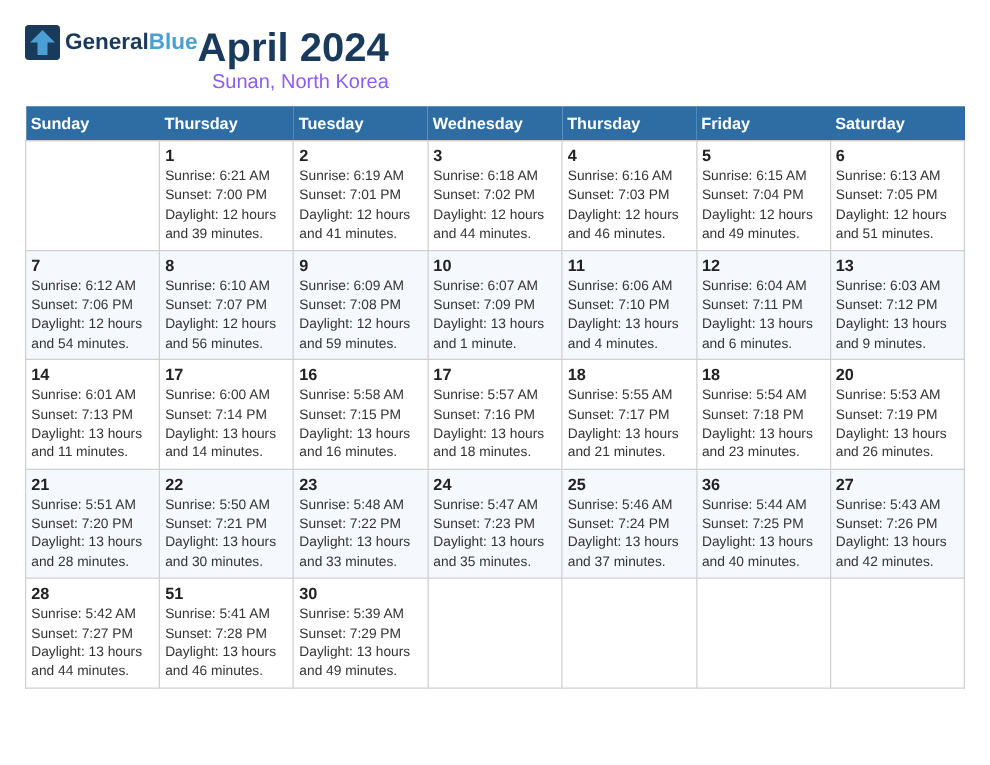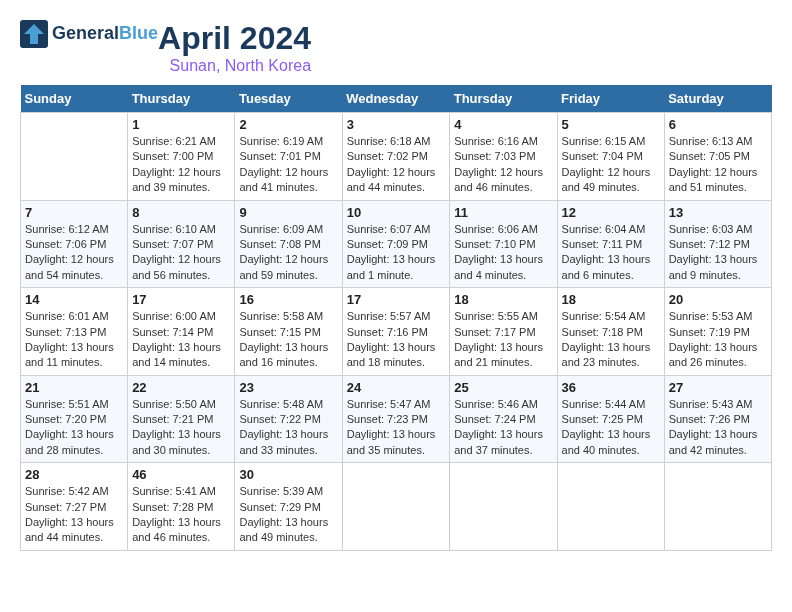--- a/index.html
+++ b/index.html
@@ -240,21 +240,21 @@
           <span class="day-number">27</span>
           <div class="day-info">Sunrise: 5:43 AM<br>Sunset: 7:26 PM<br>Daylight: 13 hours<br>and 42 minutes.</div>
         </td>
       </tr>
       <tr>
         <td>
           <span class="day-number">28</span>
           <div class="day-info">Sunrise: 5:42 AM<br>Sunset: 7:27 PM<br>Daylight: 13 hours<br>and 44 minutes.</div>
         </td>
         <td>
-          <span class="day-number">46</span>
+          <span class="day-number">51</span>
           <div class="day-info">Sunrise: 5:41 AM<br>Sunset: 7:28 PM<br>Daylight: 13 hours<br>and 46 minutes.</div>
         </td>
         <td>
           <span class="day-number">30</span>
           <div class="day-info">Sunrise: 5:39 AM<br>Sunset: 7:29 PM<br>Daylight: 13 hours<br>and 49 minutes.</div>
         </td>
         <td class="empty-cell"></td>
         <td class="empty-cell"></td>
         <td class="empty-cell"></td>
         <td class="empty-cell"></td>

